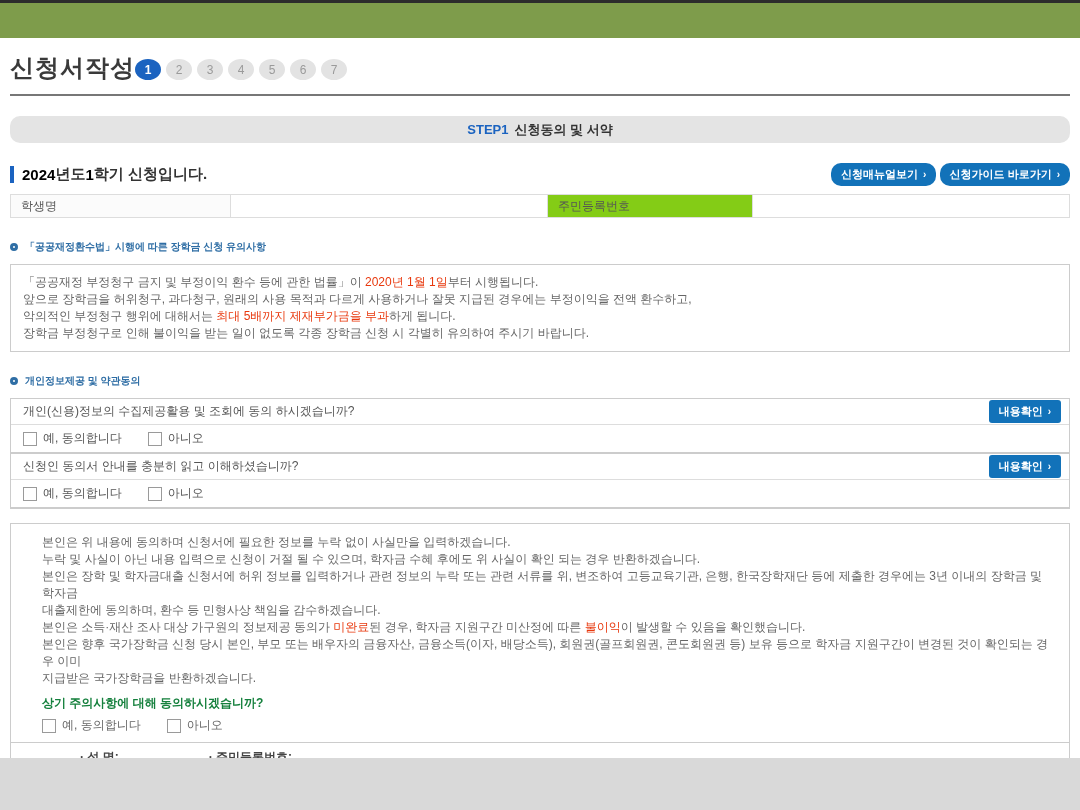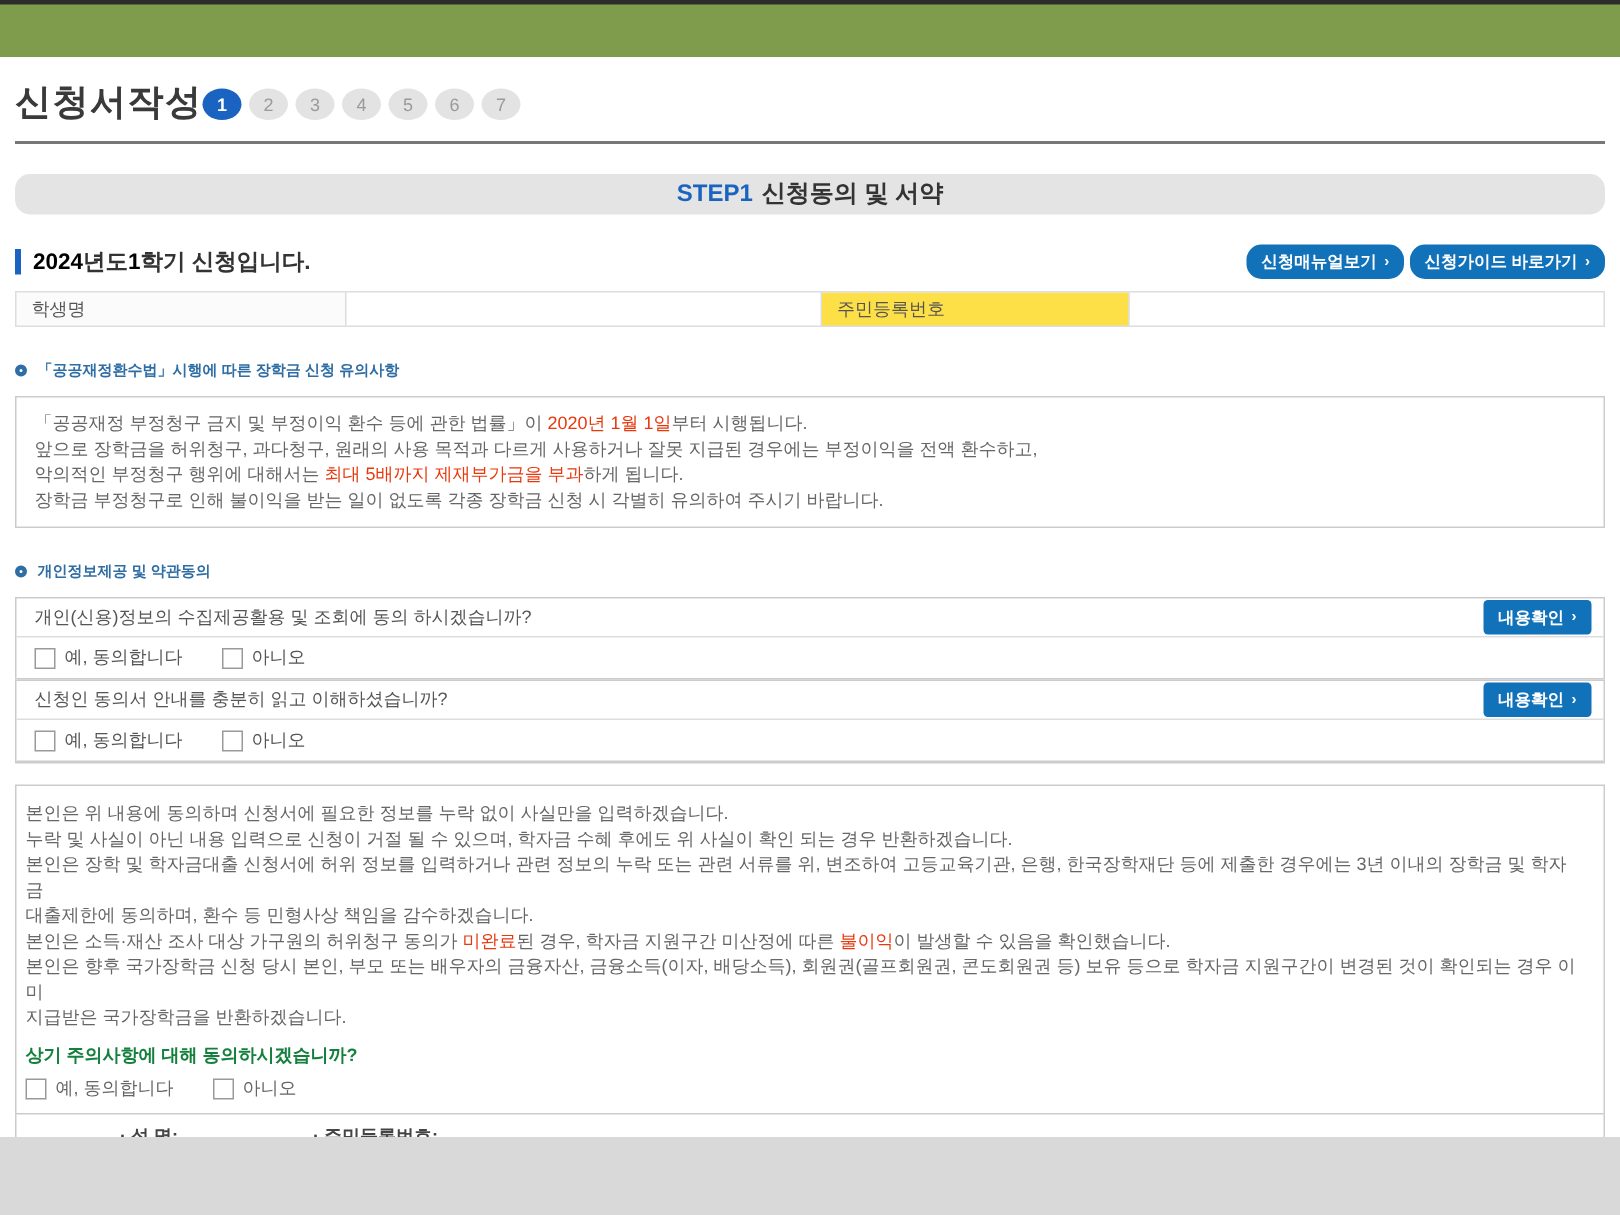--- a/index.html
+++ b/index.html
@@ -8,45 +8,45 @@
   .topbar { height:38px; background:#7e9c4b; border-top:3px solid #2c2c2c; }
   .wrap { padding:0 10px; position:relative; }
   .title-row { display:flex; justify-content:flex-start; align-items:flex-end;
     padding:14px 0 10px 0; border-bottom:2px solid #777; }
   .page-title { font-size:24px; font-weight:bold; color:#3a3a3a; letter-spacing:1px; }
   .steps { display:flex; gap:5px; align-items:center; margin-bottom:4px; }
   .step { width:26px; height:21px; border-radius:50%; background:#e3e3e3; color:#9a9a9a;
     display:flex; align-items:center; justify-content:center; font-size:12px; }
   .step.active { background:#1b63c0; color:#fff; font-weight:bold; }
   .stepbar { margin-top:20px; background:#e4e4e4; border-radius:10px; height:27px;
-    display:flex; align-items:center; justify-content:center; font-size:16px; color:#333; font-weight:bold; }
+    display:flex; align-items:center; justify-content:center; font-size:13px; color:#333; font-weight:bold; }
   .stepbar .stepno { color:#1b63c0; margin-right:6px; }
   .sec-head { display:flex; justify-content:space-between; align-items:center; margin-top:20px; }
   .h-left { display:flex; align-items:center; font-size:15px; font-weight:bold; color:#333; }
   .h-left .bluebar { width:4px; height:17px; background:#1b63c0; margin-right:8px; }
   .blue { color:#000000; }
   .btn-blue-sm { background:#1272b9; color:#fff; border:none; border-radius:10px;
     font-size:11px; font-weight:bold; padding:4px 10px; display:inline-flex; align-items:center; gap:5px; cursor:pointer; }
   .btn-blue-sm .chev { font-size:10px; }
   table.info { width:100%; border-collapse:collapse; margin-top:8px; border-top:1px solid #999; }
   table.info td { border:1px solid #ddd; height:23px; padding:2px 10px; font-size:12px; color:#555; }
   table.info td.lbl { background:#fbfbfb; width:220px; }
-  table.info td.lbl2 { background:#fde047; width:205px; }
+  table.info td.lbl2 { background:#84cc16; width:205px; }
   .sec-title { display:flex; align-items:center; gap:7px; margin-top:22px;
     font-size:10px; font-weight:bold; color:#2f6ea5; }
   .circle-ico { width:8px; height:8px; border:3px solid #2f6ea5; border-radius:50%; display:inline-block; }
   .notice-box { border:1px solid #ccc; margin-top:10px; padding:9px 12px; line-height:17px; color:#666; }
   .agree-box { border:1px solid #ccc; border-bottom:none; }
   .agree-box:last-of-type { border-bottom:1px solid #ccc; }
   .agree-q { display:flex; justify-content:space-between; align-items:center;
     padding:4px 8px 4px 12px; border-bottom:1px solid #ddd; height:26px; color:#555; }
   .agree-c { display:flex; align-items:center; gap:26px; padding:6px 12px; height:28px; border-bottom:1px solid #ccc; }
   .cbrow { display:flex; align-items:center; gap:6px; }
   .cb { width:14px; height:14px; border:1px solid #9a9a9a; background:#fff; display:inline-block; cursor:pointer; }
-  .decl-box { border:1px solid #ccc; margin-top:14px; padding:10px 14px 8px 6px; line-height:17px; color:#666; }
+  .decl-box { border:1px solid #ccc; margin-top:14px; padding:10px 14px 8px 31px; line-height:17px; color:#666; }
   .decl-q { color:#15803d; font-weight:bold; margin-top:8px; }
   .decl-box .cbline { display:flex; gap:26px; margin-top:5px; }
   .sign-box { border:1px solid #ccc; border-top:none; padding:7px 14px; display:flex; gap:90px;
     font-weight:bold; color:#444; height:30px; align-items:center; }
   .footer-band { position:absolute; left:0; right:0; bottom:0; height:52px; background:#d9d9d9; }
 </style>
 </head>
 <body>
 
 <div class="topbar"></div>
@@ -157,21 +157,21 @@
         </span>
       </div>
     </div>
   </div>
 
   <div class="decl-box">
     <div><span>본인은 위 내용에 동의하며 신청서에 필요한 정보를 누락 없이 사실만을 입력하겠습니다.</span></div>
     <div><span>누락 및 사실이 아닌 내용 입력으로 신청이 거절 될 수 있으며, 학자금 수혜 후에도 위 사실이 확인 되는 경우 반환하겠습니다.</span></div>
     <div><span>본인은 장학 및 학자금대출 신청서에 허위 정보를 입력하거나 관련 정보의 누락 또는 관련 서류를 위, 변조하여 고등교육기관, 은행, 한국장학재단 등에 제출한 경우에는 3년 이내의 장학금 및 학자금</span></div>
     <div><span>대출제한에 동의하며, 환수 등 민형사상 책임을 감수하겠습니다.</span></div>
-    <div><span>본인은 소득·재산 조사 대상 가구원의 허위청구 동의가 </span><span style="color: rgb(232, 56, 13);">미완료</span><span>된 경우, 학자금 지원구간 미산정에 따른 </span><span style="color: rgb(232, 56, 13);">불이익</span><span>이 발생할 수 있음을 확인했습니다.</span></div>
+    <div><span>본인은 소득·재산 조사 대상 가구원의 정보제공 동의가 </span><span style="color: rgb(232, 56, 13);">미완료</span><span>된 경우, 학자금 지원구간 미산정에 따른 </span><span style="color: rgb(232, 56, 13);">불이익</span><span>이 발생할 수 있음을 확인했습니다.</span></div>
     <div><span>본인은 향후 국가장학금 신청 당시 본인, 부모 또는 배우자의 금융자산, 금융소득(이자, 배당소득), 회원권(골프회원권, 콘도회원권 등) 보유 등으로 학자금 지원구간이 변경된 것이 확인되는 경우 이미</span></div>
     <div><span>지급받은 국가장학금을 반환하겠습니다.</span></div>
     <div class="decl-q">상기 주의사항에 대해 동의하시겠습니까?</div>
     <div class="cbline">
       <span class="cbrow">
         <span class="cb"></span>
         <span>예, 동의합니다</span>
       </span>
       <span class="cbrow">
         <span class="cb"></span>

